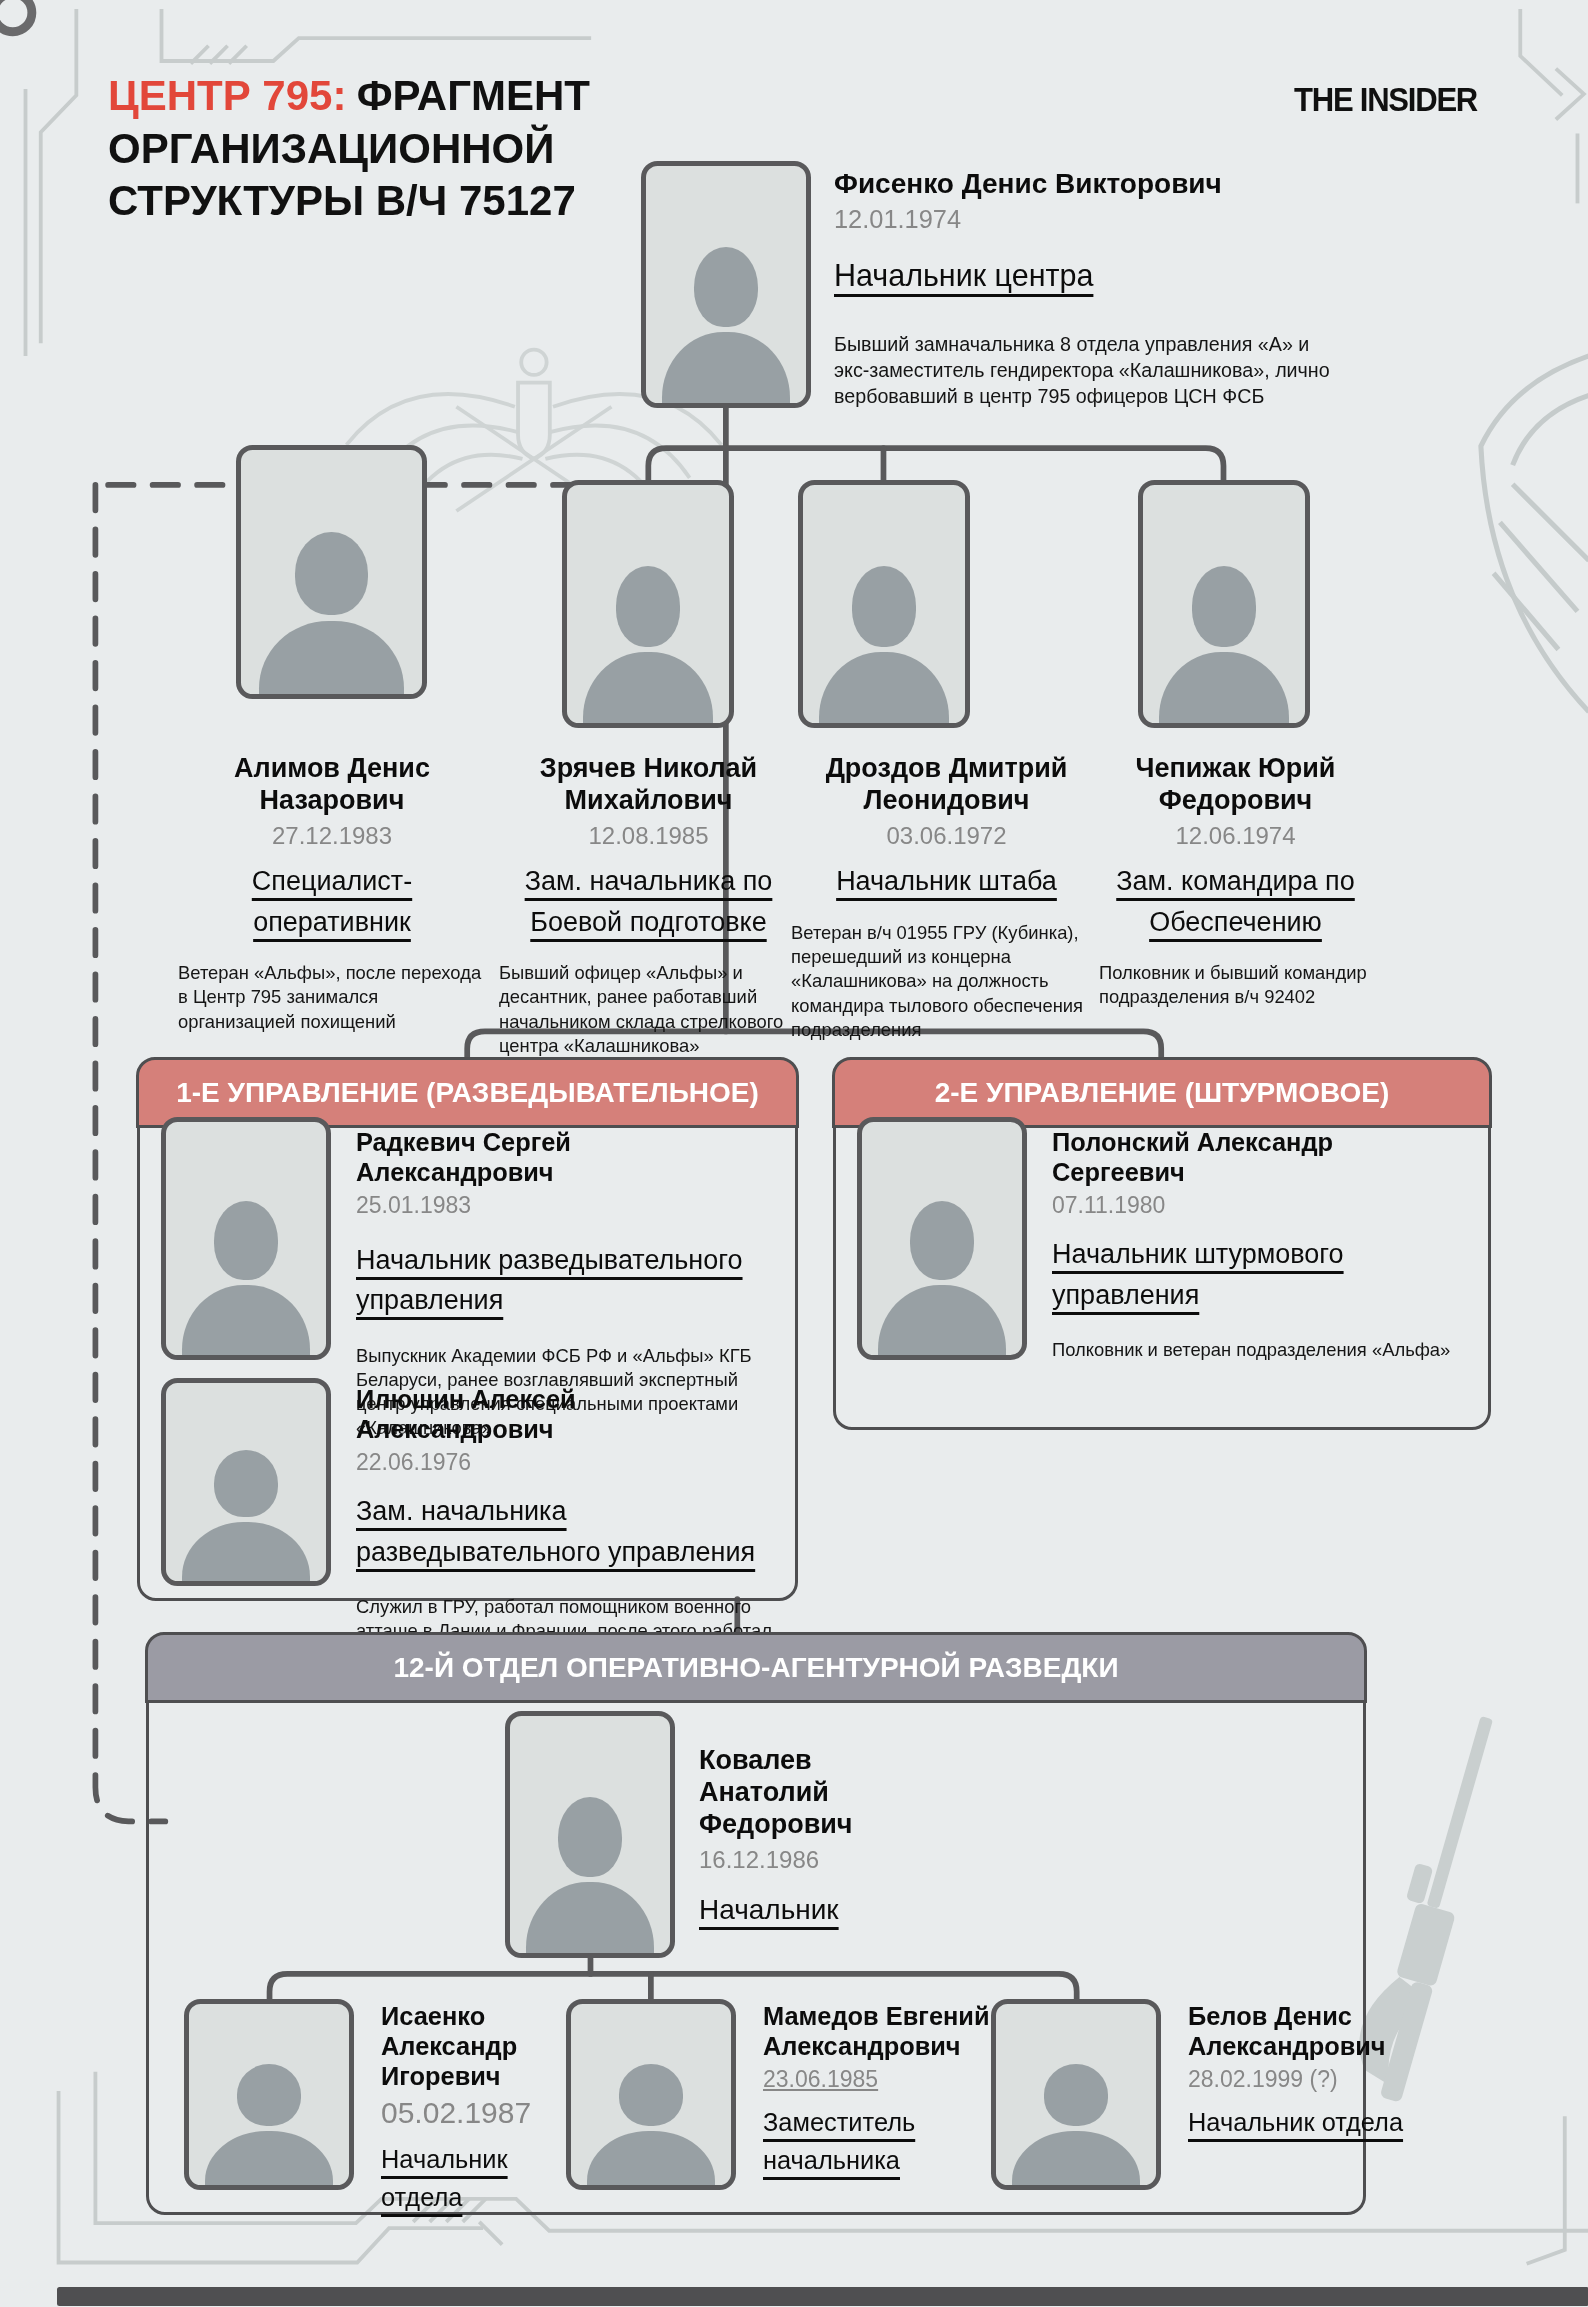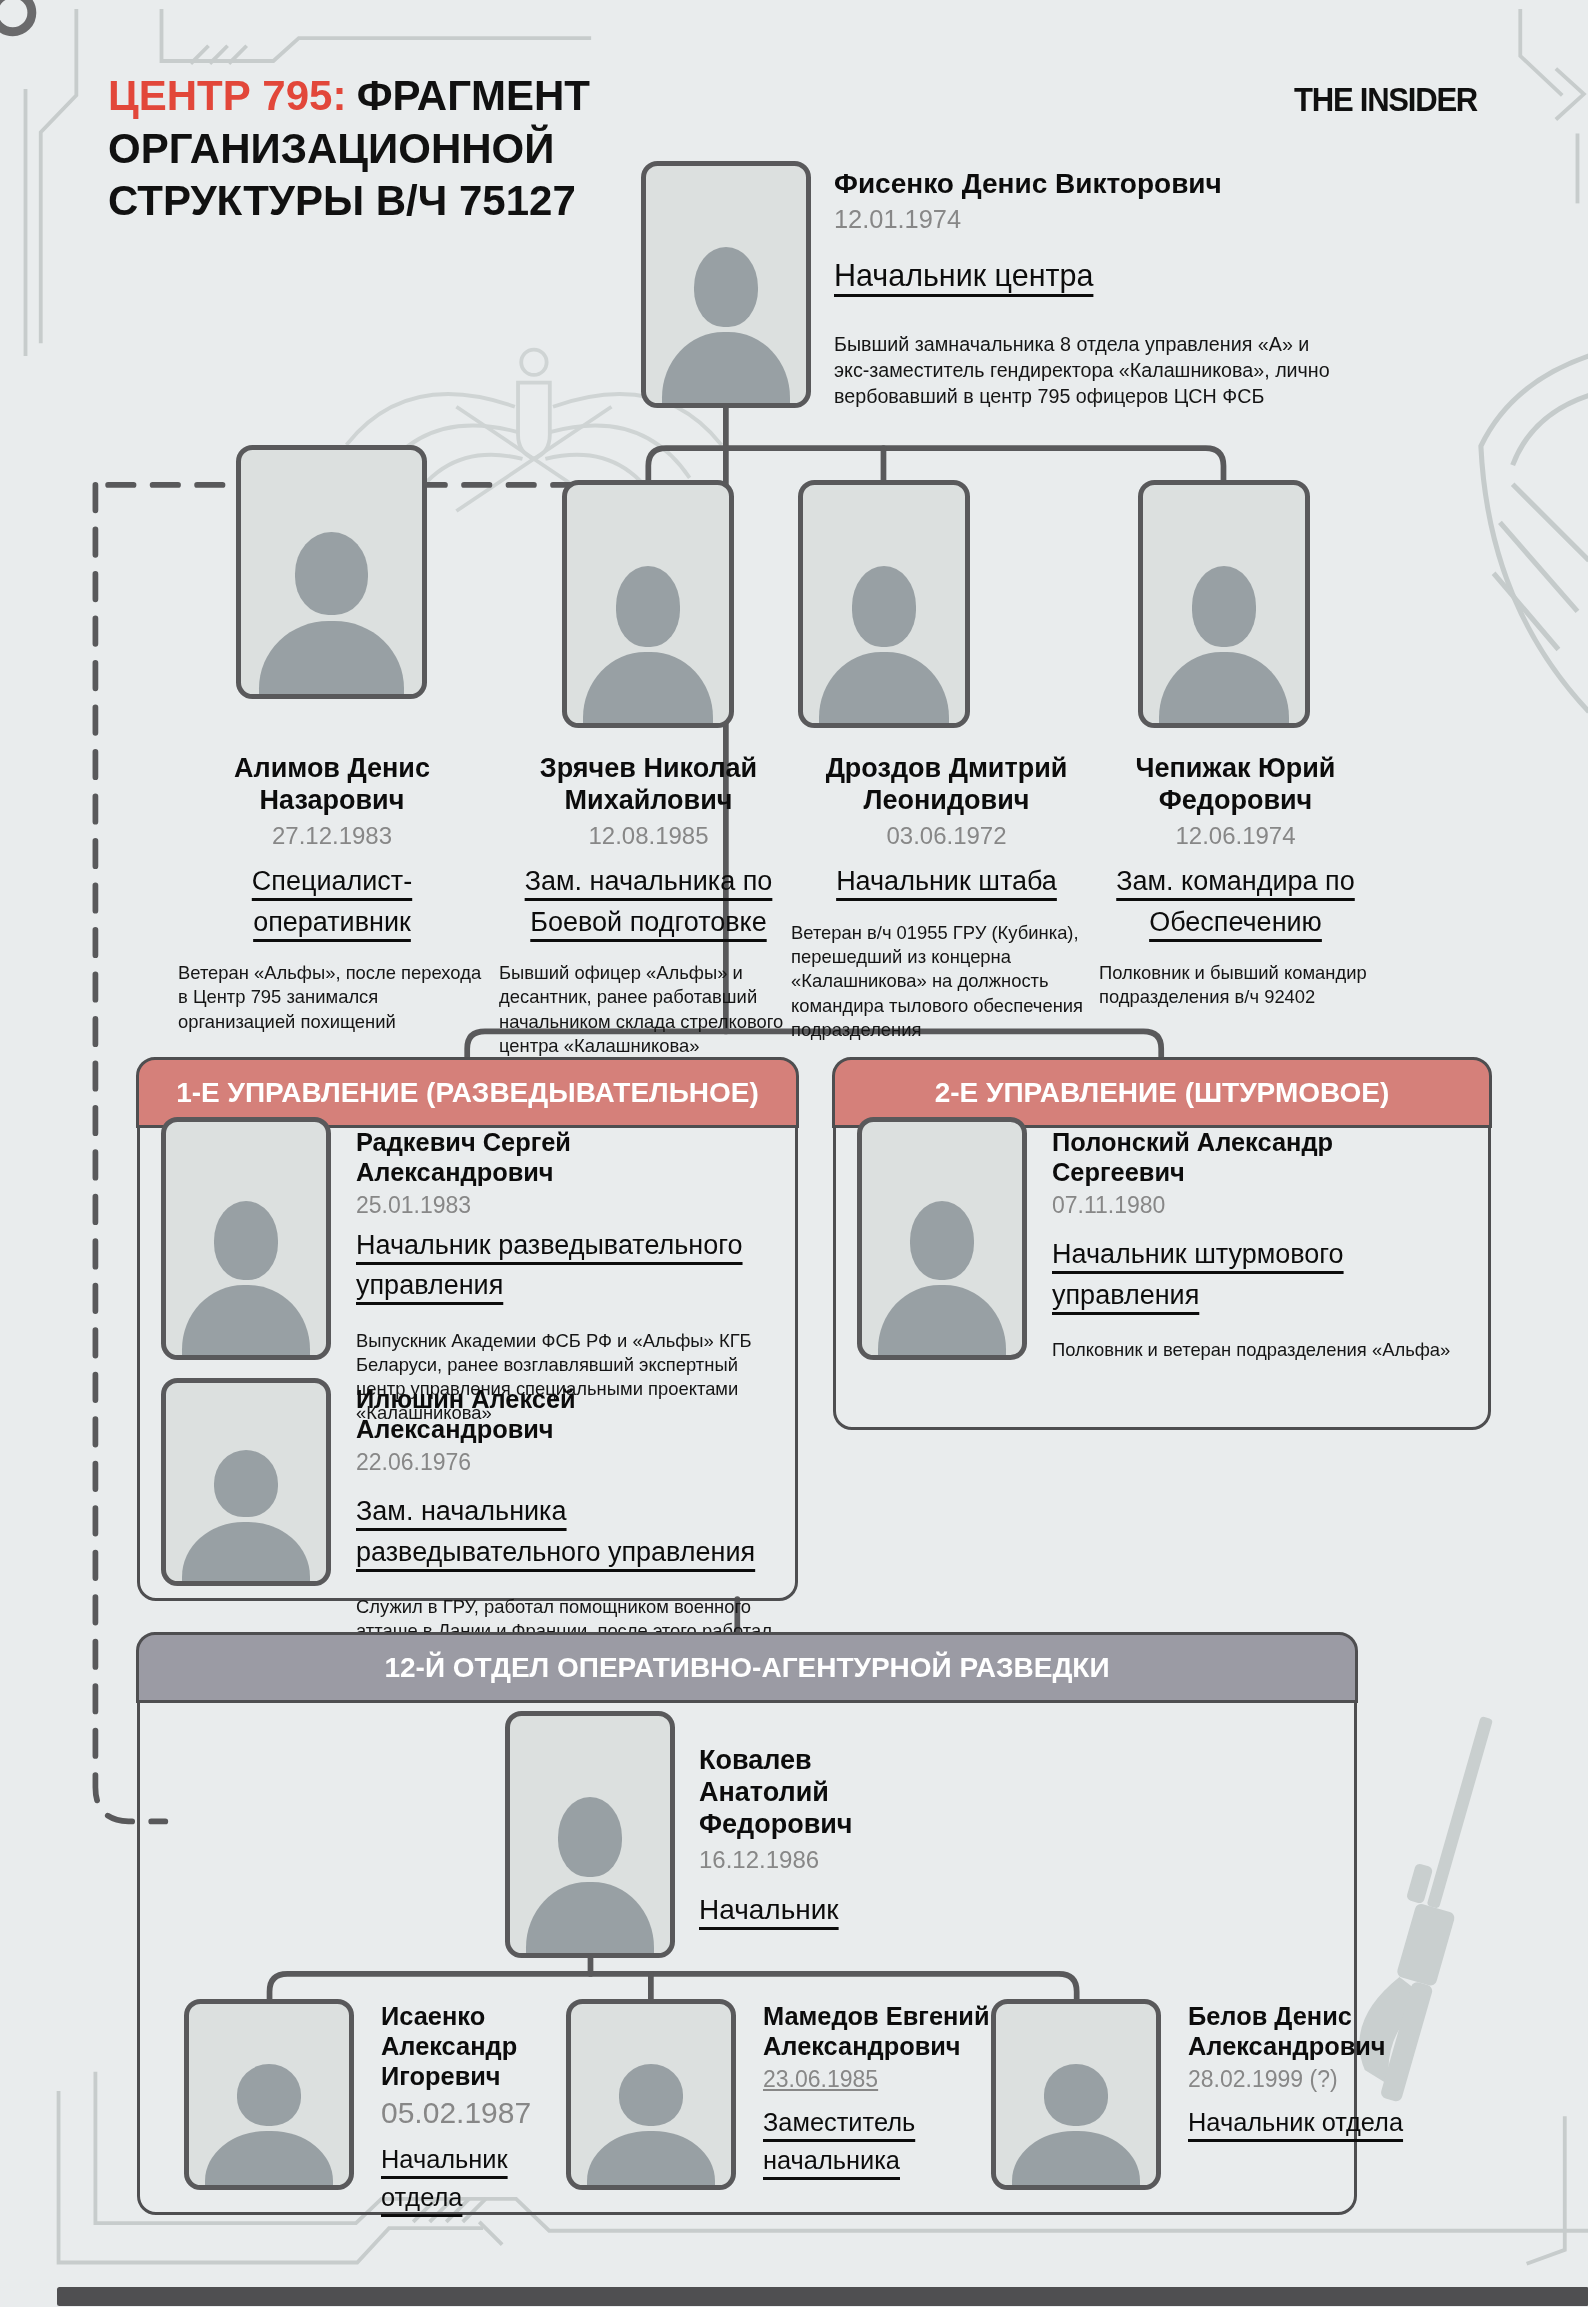--- a/index.html
+++ b/index.html
@@ -157,21 +157,21 @@
   <div class="box" style="left:137px;top:1058px;width:661px;height:543px;">
     <div class="box-header hdr-salmon">1-Е УПРАВЛЕНИЕ (РАЗВЕДЫВАТЕЛЬНОЕ)</div>
   </div>
   <div class="photo" style="left:161px;top:1117px;width:170px;height:243px;">
     <div class="sil-head"></div>
       <div class="sil-torso"></div>
   </div>
   <div class="info" style="left:356px;top:1128px;width:419px;">
     <div class="name" style="font-size:25.4px;">Радкевич Сергей Александрович</div>
     <div class="dob" style="font-size:23px;margin-top:3.8px;">25.01.1983</div>
-    <div class="role" style="font-size:27px;margin-top:6px;display:inline-block;">Начальник разведывательного управления</div>
+    <div class="role" style="font-size:27px;margin-top:21px;display:inline-block;">Начальник разведывательного управления</div>
     <div class="bio" style="font-size:18.4px;margin-top:23px;line-height:1.3;">Выпускник Академии ФСБ РФ и «Альфы» КГБ Беларуси, ранее возглавлявший экспертный центр управления специальными проектами «Калашникова»</div>
   </div>
   <div class="photo" style="left:161px;top:1378px;width:170px;height:208px;">
     <div class="sil-head"></div>
       <div class="sil-torso"></div>
   </div>
   <div class="info" style="left:356px;top:1385px;width:419px;">
     <div class="name" style="font-size:25.4px;">Илюшин Алексей Александрович</div>
     <div class="dob" style="font-size:23px;margin-top:3.8px;">22.06.1976</div>
     <div class="role" style="font-size:27px;margin-top:15.3px;display:inline-block;">Зам. начальника разведывательного управления</div>
@@ -185,21 +185,21 @@
     <div class="sil-head"></div>
       <div class="sil-torso"></div>
   </div>
   <div class="info" style="left:1052px;top:1128px;width:416px;">
     <div class="name" style="font-size:25.4px;">Полонский Александр Сергеевич</div>
     <div class="dob" style="font-size:23px;margin-top:3.8px;">07.11.1980</div>
     <div class="role" style="font-size:27px;margin-top:15.3px;display:inline-block;">Начальник штурмового управления</div>
     <div class="bio" style="font-size:18.4px;margin-top:23px;line-height:1.3;">Полковник и ветеран подразделения «Альфа»</div>
   </div>
 
-  <div class="box" style="left:137px;top:1633px;width:1220px;height:582px;padding-left:21px;">
+  <div class="box" style="left:146px;top:1633px;width:1220px;height:582px;padding-left:21px;">
     <div class="box-header hdr-gray">12-Й ОТДЕЛ ОПЕРАТИВНО-АГЕНТУРНОЙ РАЗВЕДКИ</div>
   </div>
   <div class="photo" style="left:505px;top:1711px;width:170px;height:247px;">
     <div class="sil-head"></div>
       <div class="sil-torso"></div>
   </div>
   <div class="info" style="left:699px;top:1745px;width:210px;">
     <div class="name" style="font-size:27px;">Ковалев Анатолий Федорович</div>
     <div class="dob" style="font-size:24px;margin-top:5.1px;">16.12.1986</div>
     <div class="role" style="font-size:28px;margin-top:15.3px;display:inline-block;">Начальник</div>

